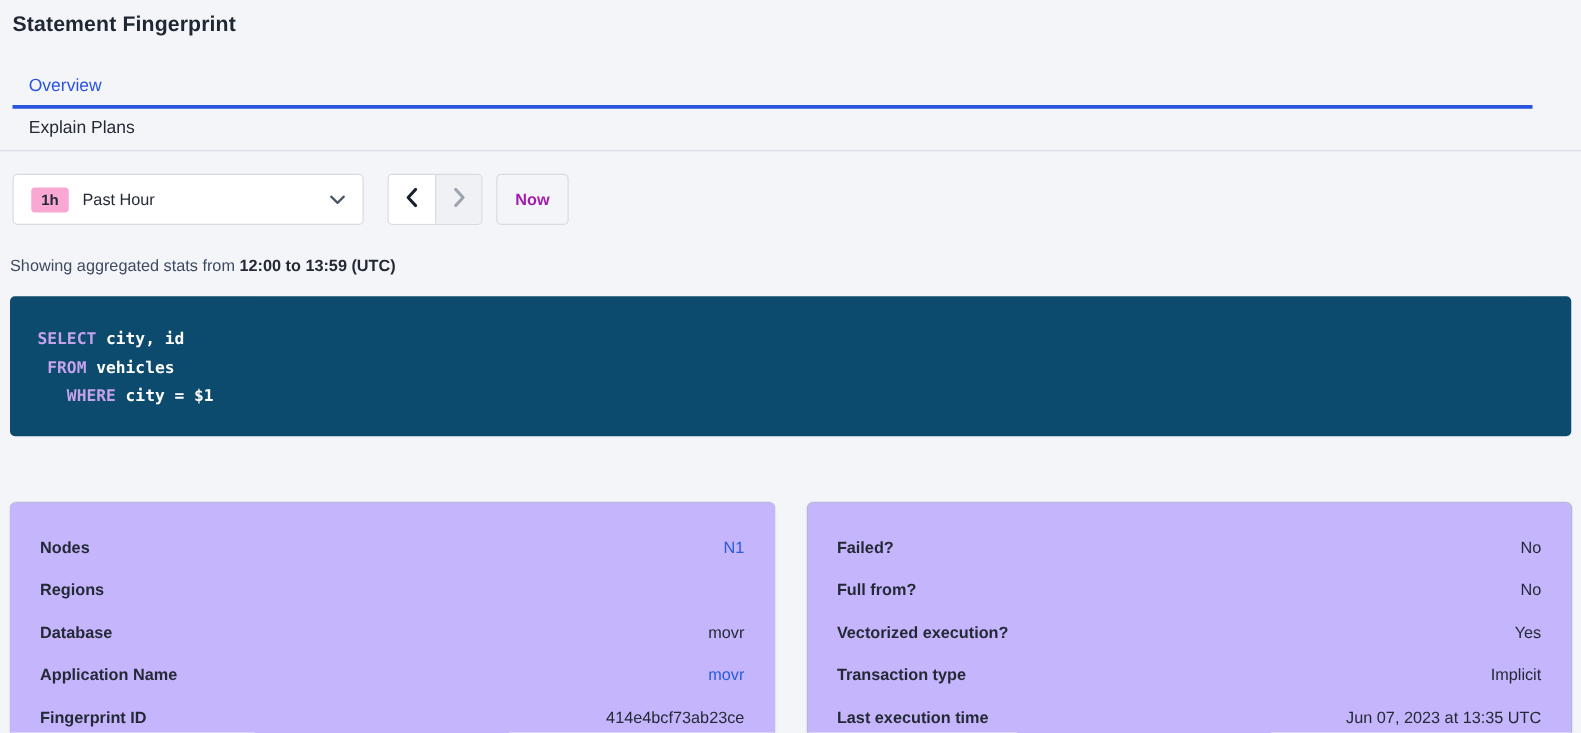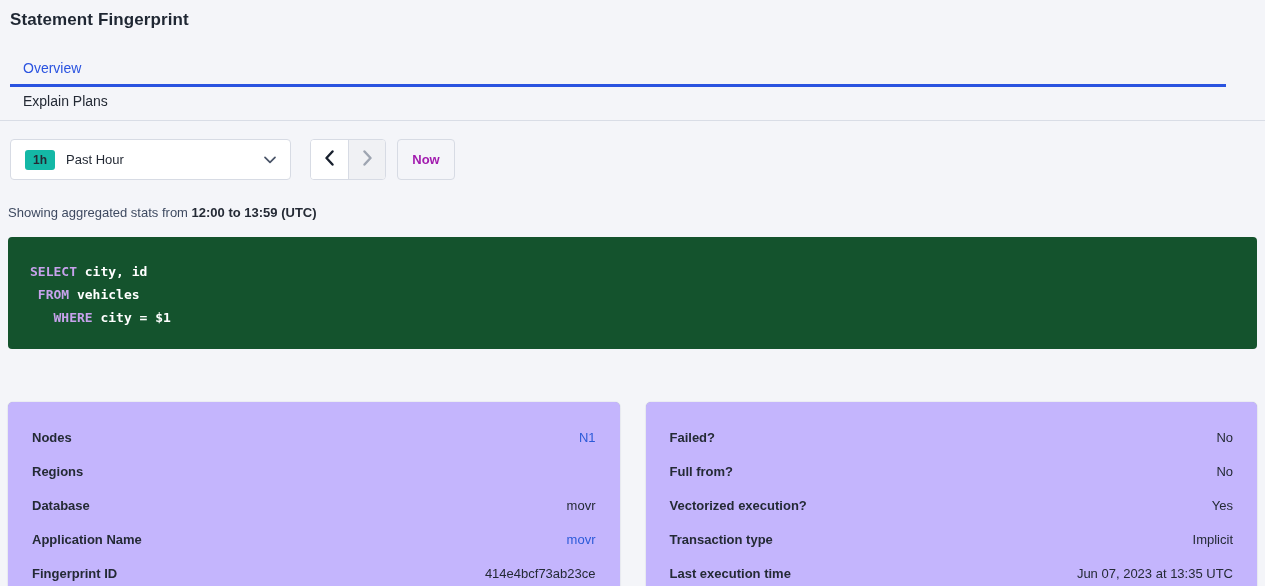--- a/index.html
+++ b/index.html
@@ -53,21 +53,21 @@
     width: 281px;
     background: #ffffff;
     border: 1px solid #d7dbe4;
     border-radius: 4px;
     display: flex;
     align-items: center;
     padding: 0 14px;
     cursor: pointer;
   }
   .time-badge {
-    background: #14b8a6;
+    background: #f9a8d4;
     border-radius: 3px;
     font-size: 12px;
     font-weight: 700;
     color: #242a35;
     padding: 3px 8px;
     margin-right: 11px;
   }
   .time-label { font-size: 13px; color: #242a35; }
   .time-picker .chev { margin-left: auto; display: flex; align-items: center; }
 
@@ -111,21 +111,21 @@
     margin: 25px 0 0 8px;
     font-size: 13px;
     color: #3e4a61;
   }
   .stats-line strong { color: #242a35; font-weight: 700; }
 
   
   .sql-box {
     margin: 17px 8px 0;
     height: 112px;
-    background: #14532d;
+    background: #0c4a6e;
     border-radius: 4px;
     padding: 23px 22px;
     font-family: "DejaVu Sans Mono", "Liberation Mono", monospace;
     font-size: 13px;
     font-weight: 700;
     line-height: 23px;
     color: #ffffff;
   }
   .sql-line { white-space: pre; }
   .sql-line .kw { color: #c7a2ec; }

